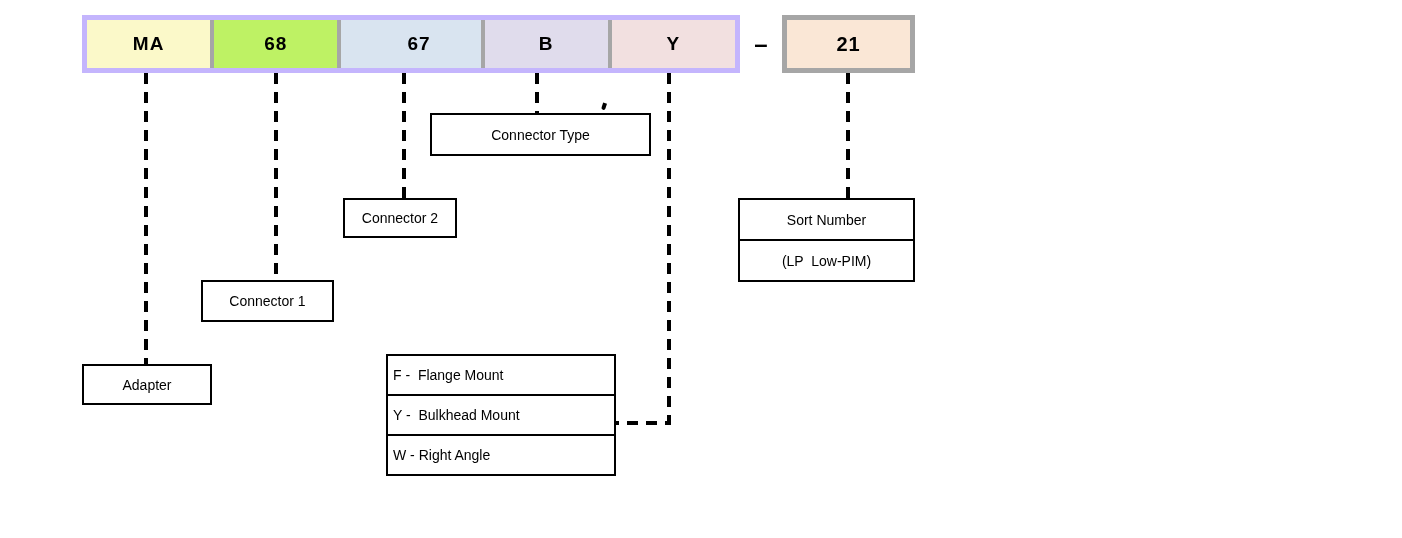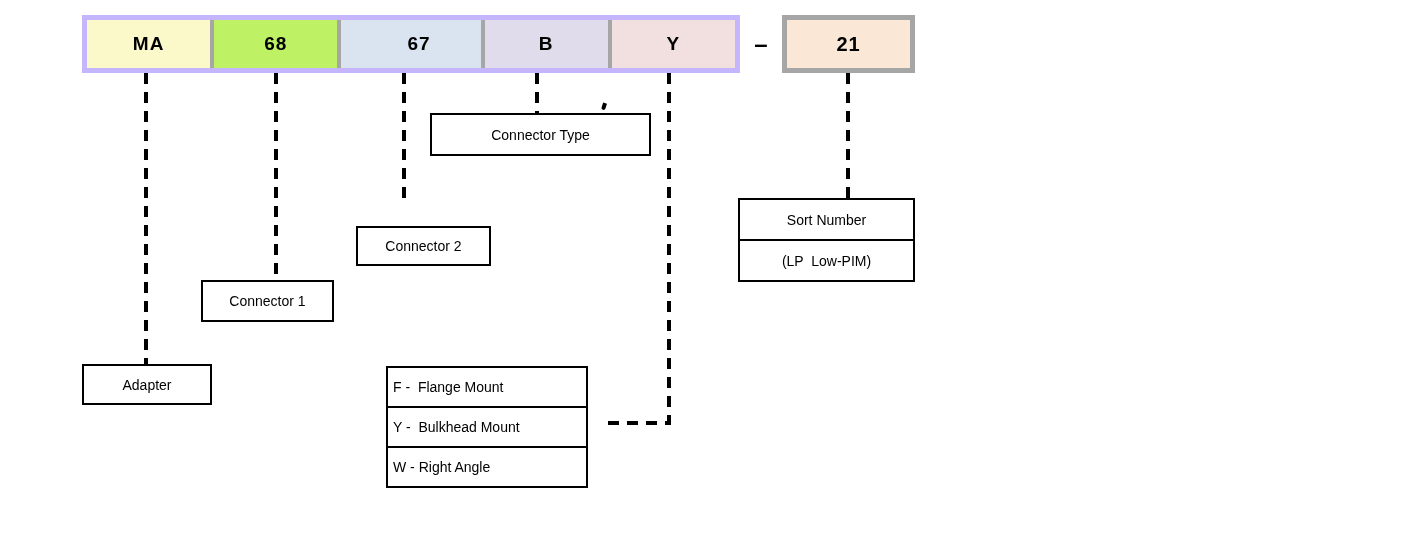--- a/index.html
+++ b/index.html
@@ -138,36 +138,36 @@
   <div class="vleader" style="left:667px; top:73px; height:350px;"></div>
   <div class="hleader" style="left:608px; top:421px; width:63px;"></div>
   <div class="vleader" style="left:846px; top:73px; height:125px;"></div>
 
   <div class="tick"></div>
 
   <div class="callout" style="left:430px; top:113px; width:221px; height:43px;">
     <span>Connector Type</span>
   </div>
 
-  <div class="callout" style="left:356px; top:198px; width:135px; height:40px;margin-top:28px;">
+  <div class="callout" style="left:343px; top:198px; width:114px; height:40px;">
     <span>Connector 2</span>
   </div>
 
   <div class="callout" style="left:201px; top:280px; width:133px; height:42px;">
     <span>Connector 1</span>
   </div>
 
   <div class="callout multirow" style="left:738px; top:198px; width:177px; height:84px;">
     <div class="callout-row">Sort Number</div>
     <div class="callout-row">(LP  Low-PIM)</div>
   </div>
 
   <div class="callout" style="left:82px; top:364px; width:130px; height:41px;">
     <span>Adapter</span>
   </div>
 
-  <div class="callout multirow" style="left:386px; top:366px; width:202px; height:122px;">
+  <div class="callout multirow" style="left:386px; top:354px; width:230px; height:122px;">
     <div class="callout-row left">F -  Flange Mount</div>
     <div class="callout-row left">Y -  Bulkhead Mount</div>
     <div class="callout-row left">W - Right Angle</div>
   </div>
 
 </div>
 
 </body></html>

